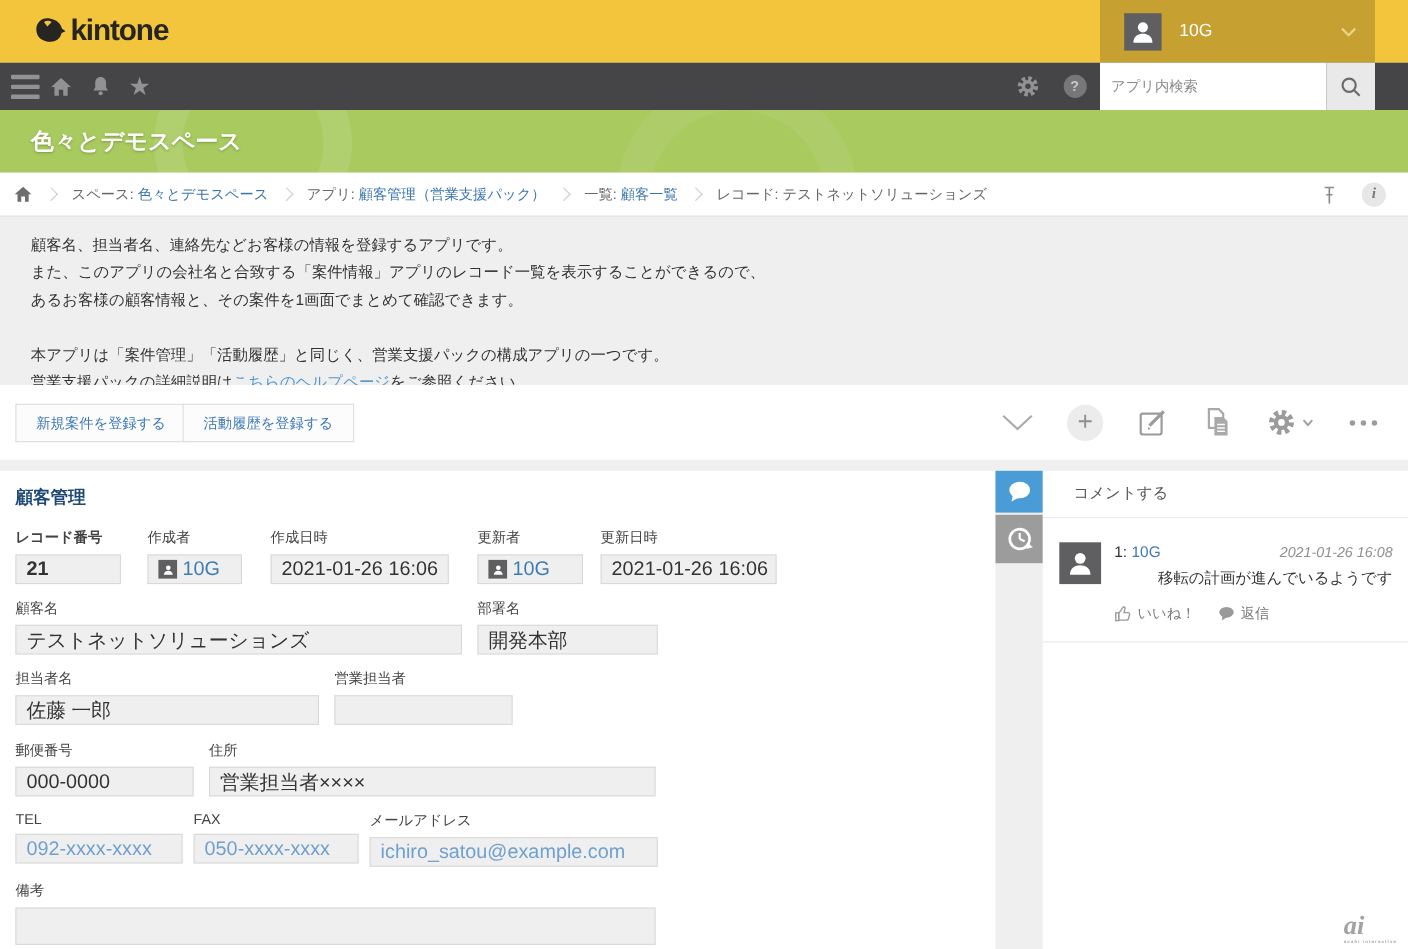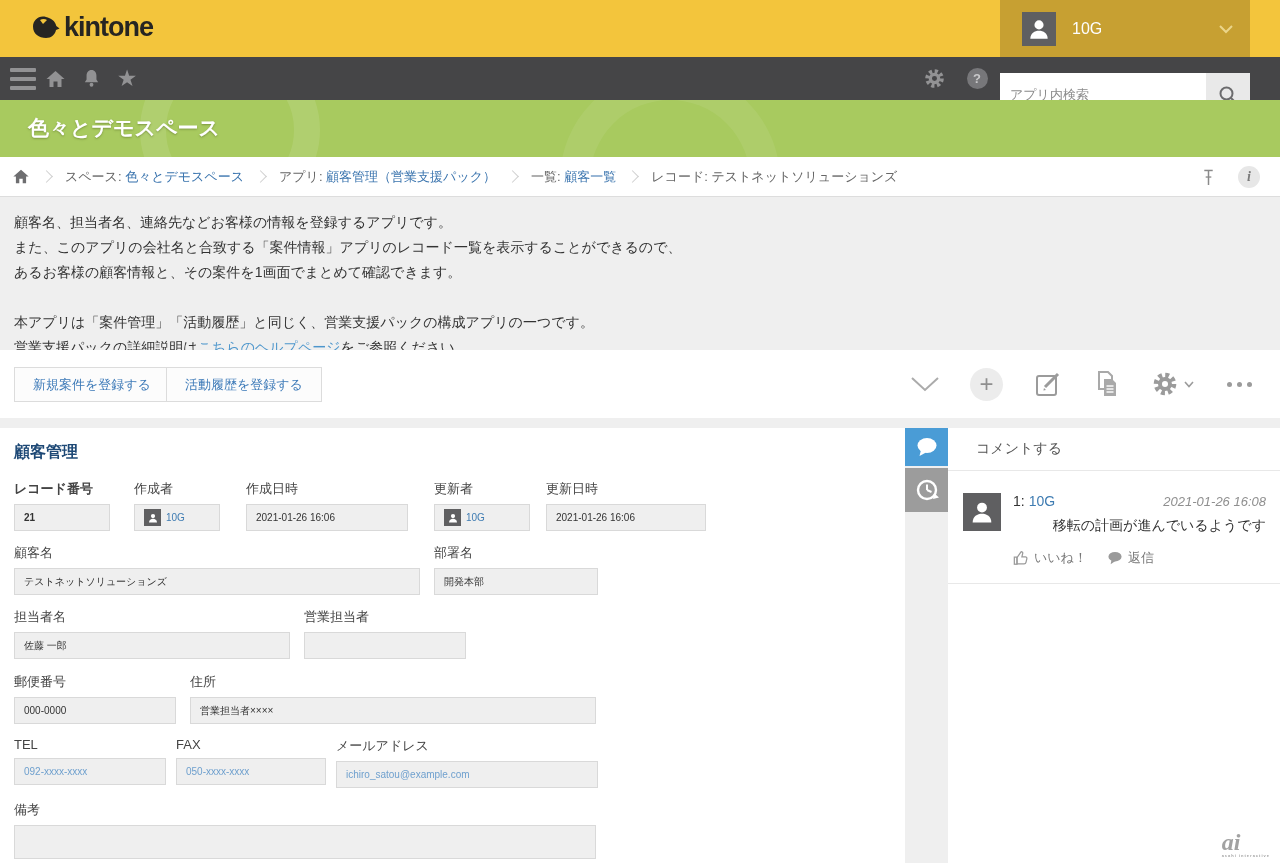--- a/index.html
+++ b/index.html
@@ -17,21 +17,21 @@
   .userbox .avatar-sq { width:34px; height:34px; margin-left:22px; }
   .user-name { color:#FDFDFD; font-size:16px; margin-left:16px; flex:1; }
   .user-caret { margin-right:16px; }
 
   
   .nav { position:absolute; left:0; top:57px; width:1280px; height:43px; background:#454547; }
   .nav-ic { position:absolute; top:0; height:43px; display:flex; align-items:center; justify-content:center; cursor:pointer; }
   .burger span { display:block; width:26px; height:4px; background:#929294; margin:2.5px 0; border-radius:1px; }
   .trial { position:absolute; left:167px; top:0; height:43px; display:flex; align-items:center; color:#7FA9D8; font-size:14px; }
   .q-circle { width:21px; height:21px; border-radius:50%; background:#77777A; color:#C9C9CB; font-size:13px; font-weight:bold; display:flex; align-items:center; justify-content:center; }
-  .searchbar { position:absolute; left:1000px; top:16px; width:250px; height:50px; display:flex;border-radius:18px; }
+  .searchbar { position:absolute; left:1000px; top:0; width:250px; height:50px; display:flex;border-radius:18px; }
   .searchbar input { width:206px; height:43px; border:0; outline:none; padding:0 10px; font-size:13px; color:#333; background:#FFFFFF; }
   .searchbar input::placeholder { color:#8A8A8A; }
   .search-btn { width:44px; height:43px; background:#E9E9E9; border:0; display:flex; align-items:center; justify-content:center; cursor:pointer; }
 
   
   .banner { position:absolute; left:0; top:100px; width:1280px; height:57px; background:#A8CA5F; overflow:hidden; }
   .banner .deco1 { position:absolute; left:140px; top:-60px; width:180px; height:180px; border:26px solid rgba(255,255,255,0.10); border-radius:50%; }
   .banner .deco2 { position:absolute; left:560px; top:-30px; width:220px; height:220px; border:30px solid rgba(255,255,255,0.07); border-radius:50%; }
   .banner-title { position:absolute; left:28px; top:14px; font-size:21px; font-weight:bold; color:#FFFFFF; text-shadow:0 1px 2px rgba(90,110,40,0.55); }
 
@@ -39,39 +39,39 @@
   .crumbbar { position:absolute; left:0; top:157px; width:1280px; height:40px; background:#FFFFFF; border-bottom:1px solid #DDDDDD; display:flex; align-items:center; font-size:13px; }
   .crumbbar .home { margin-left:12px; display:flex; align-items:center; cursor:pointer; }
   .crumb-sep { width:9px; height:9px; border-top:1px solid #CFCFCF; border-right:1px solid #CFCFCF; transform:rotate(45deg); margin:0 14px 0 12px; flex:none; }
   .crumb-label { color:#666; }
   .crumb-link { color:#3A74AE; cursor:pointer; }
   .crumb-last { color:#666; }
   .crumb-right { position:absolute; right:20px; top:0; height:40px; display:flex; align-items:center; gap:22px; }
   .info-circle { width:22px; height:22px; border-radius:50%; background:#E7E7E7; color:#7A7A7A; font-family:"Liberation Serif","DejaVu Serif",serif; font-style:italic; font-weight:bold; font-size:14px; display:flex; align-items:center; justify-content:center; cursor:pointer; }
 
   
-  .desc { position:absolute; left:0; top:198px; width:1280px; height:152px; background:#EFEFEF; padding:12px 14px; font-size:14px; line-height:25px; color:#333; }
+  .desc { position:absolute; left:0; top:198px; width:1280px; height:152px; background:#EFEFEF; padding:12px 28px; font-size:14px; line-height:25px; color:#333; }
   .desc .gap { height:25px; }
   .desc a { color:#4D96CC; text-decoration:none; cursor:pointer; }
 
   
   .toolbar { position:absolute; left:0; top:350px; width:1280px; height:68px; background:#FFFFFF; }
   .tb-btn { position:absolute; top:17px; height:35px; background:#FCFCFC; border:1px solid #DCDCDC; color:#3D7AB8; font-size:13px; padding:0 18px; cursor:pointer; font-family:inherit; }
   .tb-icons { position:absolute; right:26px; top:0; height:68px; display:flex; align-items:center; gap:30px; }
   .icon-btn { display:flex; align-items:center; justify-content:center; cursor:pointer; }
   .plus-circle { width:33px; height:33px; border-radius:50%; background:#ECECEC; color:#8F8F8F; font-size:24px; font-weight:300; line-height:1; }
   .dots span { display:inline-block; width:5px; height:5px; border-radius:50%; background:#9B9B9B; margin:0 2.5px; }
   .gear-wrap { display:flex; align-items:center; gap:5px; }
 
   
   .main { position:absolute; left:0; top:428px; width:905px; height:435px; background:#FFFFFF; }
   .rec-title { position:absolute; left:14px; top:14px; font-size:16px; font-weight:bold; color:#1E4976; }
   .field { position:absolute; }
   .f-label { font-size:13px; color:#444; margin-bottom:6px; white-space:nowrap; }
-  .f-box { background:#EFEFEF; border:1px solid #D9D9D9; height:27px; display:flex; align-items:center; padding:0 9px; font-size:10px; color:#333; white-space:nowrap; overflow:hidden; }
+  .f-box { background:#EFEFEF; border:1px solid #D9D9D9; height:27px; display:flex; align-items:center; padding:0 9px; font-size:18px; color:#333; white-space:nowrap; overflow:hidden; }
   .f-box.link { color:#6FA0CE; }
   .user-chip { display:flex; align-items:center; gap:5px; color:#3F7CB2; }
   .user-chip .avatar-sq { width:17px; height:17px; }
 
   
   .tabstrip { position:absolute; left:905px; top:428px; width:43px; height:435px; }
   .side-tab { width:43px; height:38px; display:flex; align-items:center; justify-content:center; cursor:pointer; }
   .tab-comment { background:#4A9CD6; }
   .tab-history { background:#9C9C9C; margin-top:2px; height:44px; }
 

